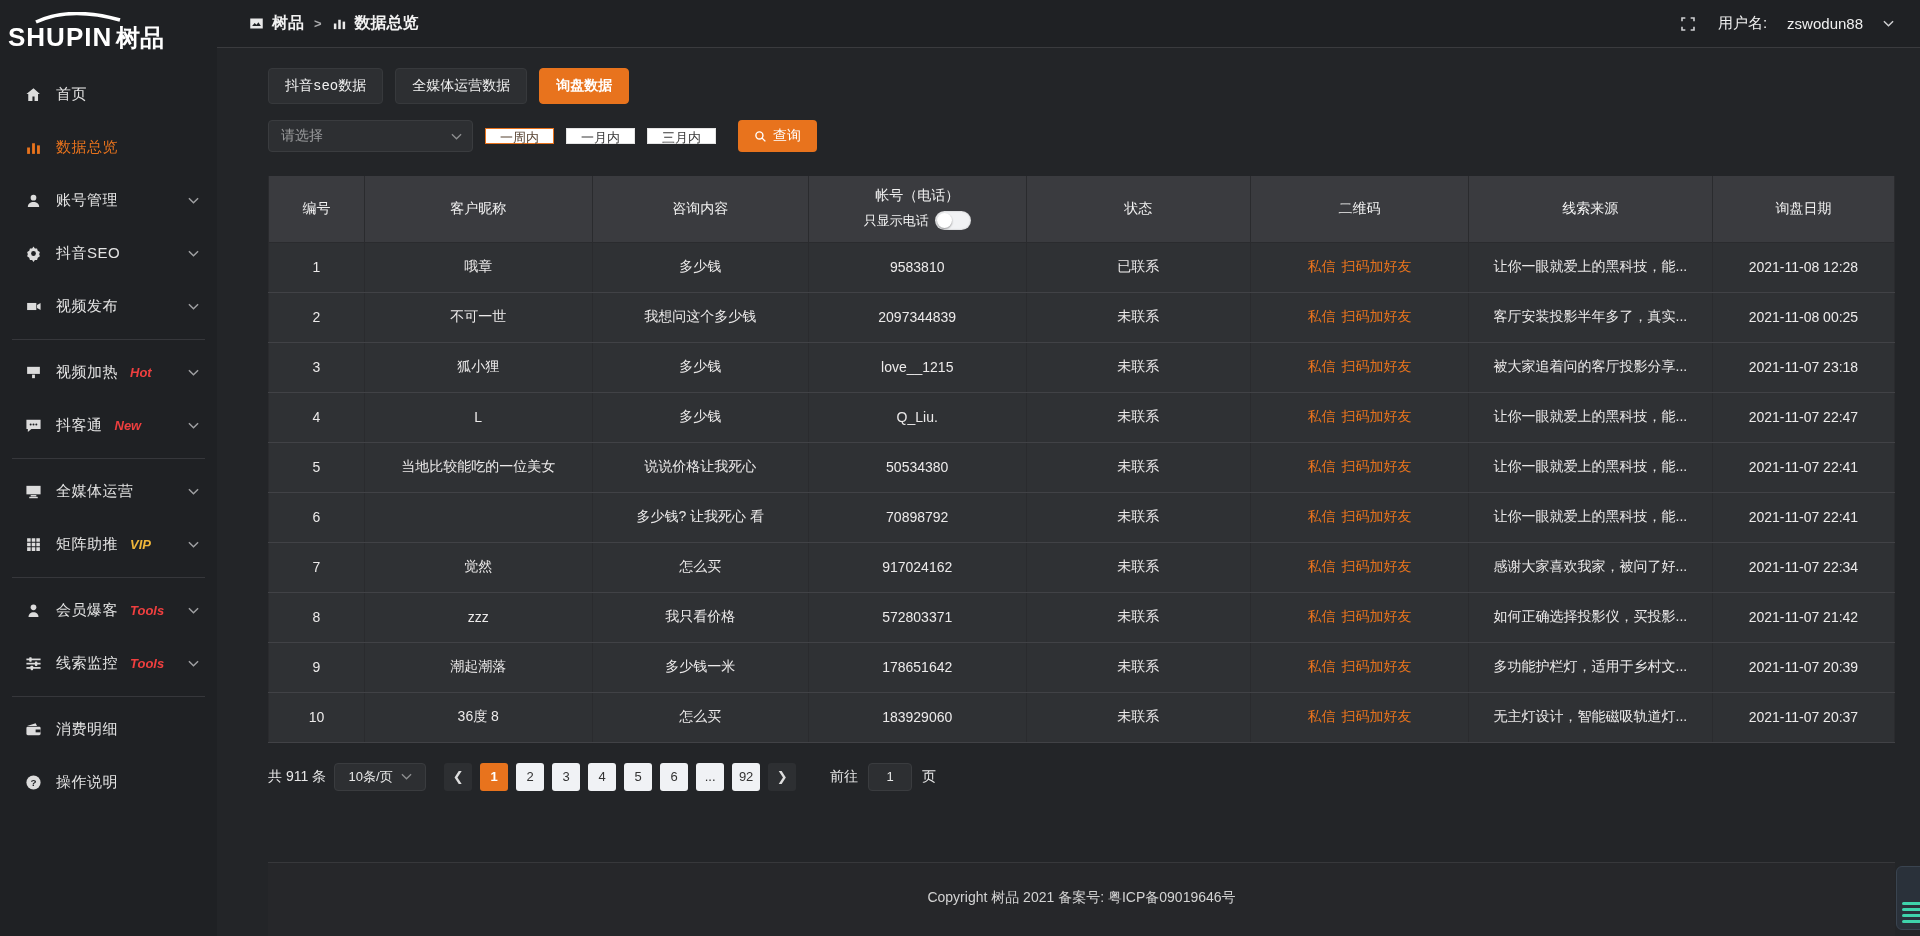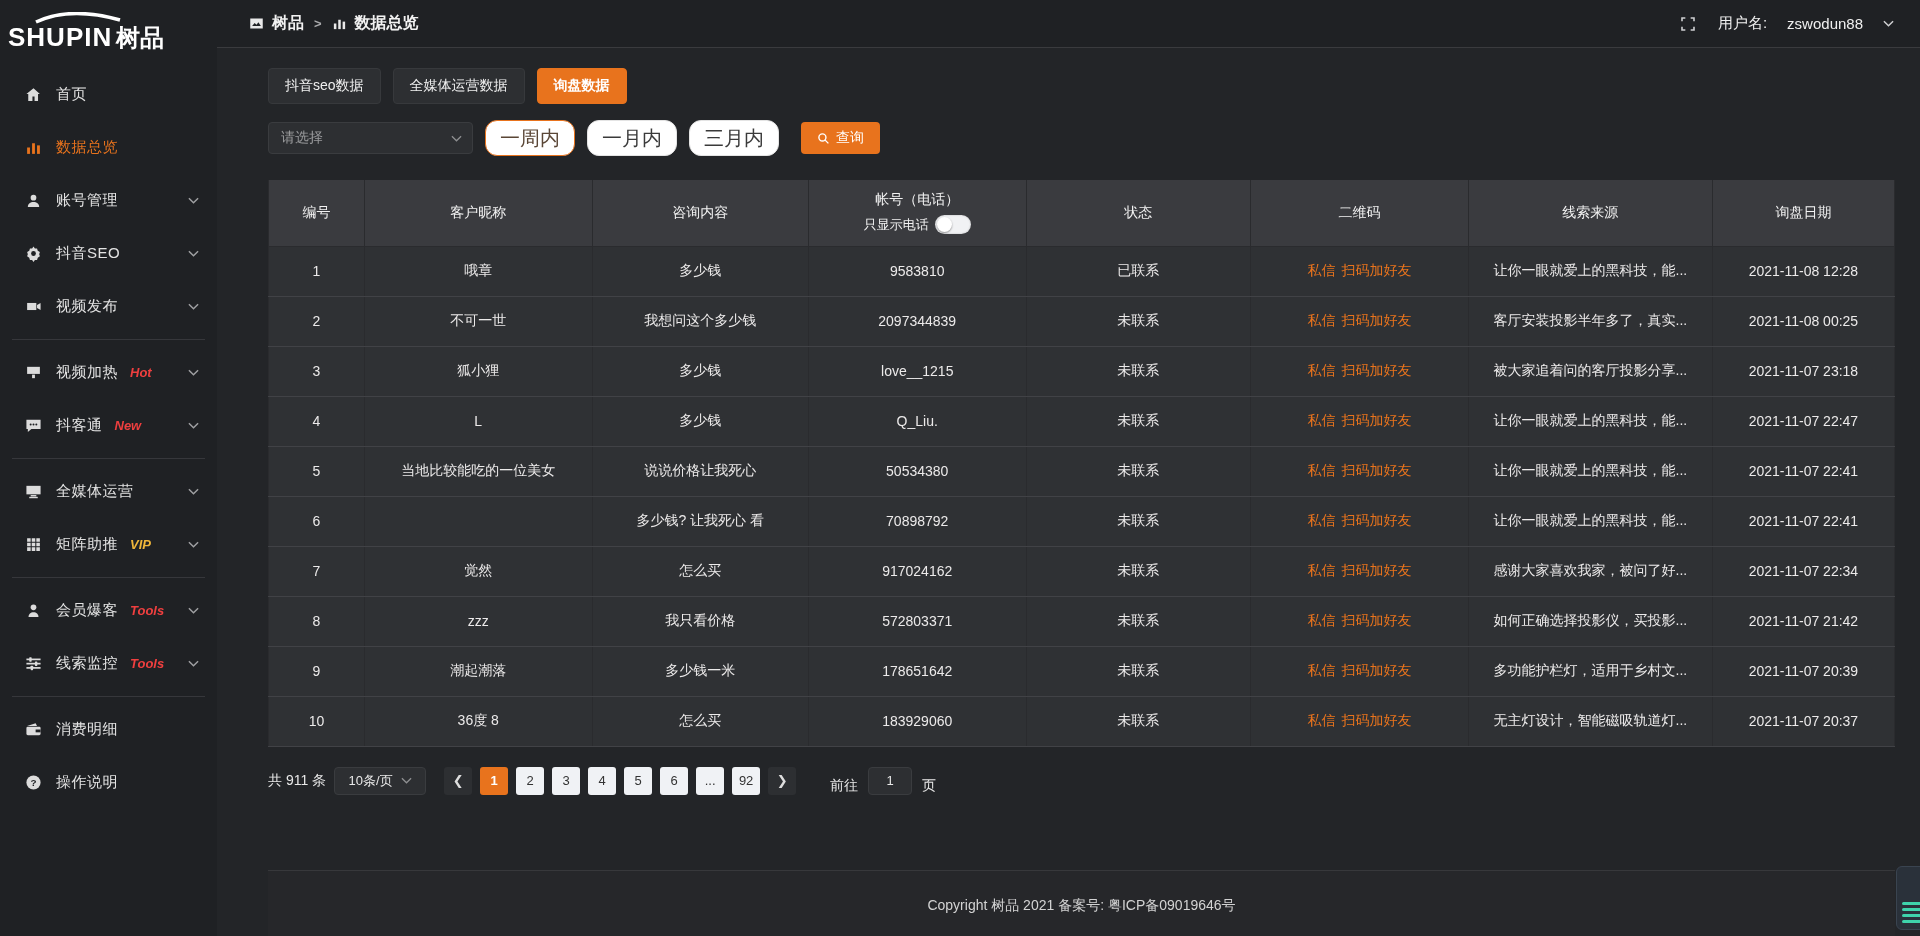--- a/index.html
+++ b/index.html
@@ -36,29 +36,29 @@
   .topbar-right { margin-left:auto; display:flex; align-items:center; gap:22px; }
   .fsicon { color:#cfd0d2; display:flex; cursor:pointer; }
   .fsicon svg { width:16px; height:16px; }
   .userbox { display:flex; align-items:center; gap:20px; font-size:15px; color:#f0f0f0; cursor:pointer; }
   .userbox .chev { color:#cfd0d2; display:flex; }
 
   
   .content { flex:1; padding:20px 25px 0 51px; display:flex; flex-direction:column; }
   .tabs { display:flex; gap:12px; }
   .tabbtn { background:#2d2f32; color:#f0f0f0; font-size:14px; padding:8px 16px; border-radius:4px;
-    border:1px solid #37393c; cursor:pointer; }
+    border:1px solid #37393c; cursor:pointer;font-family:Liberation Mono, monospace; }
   .tabbtn.active { background:#e8731d; border-color:#e8731d; color:#fff; font-weight:bold; }
 
   .filters { display:flex; align-items:center; margin-top:16px; gap:12px; }
   .selectbox { width:205px; height:32px; background:#2d2f32; border:1px solid #3a3c3f; border-radius:4px;
     display:flex; align-items:center; padding:0 10px 0 12px; color:#9a9b9d; cursor:pointer; }
   .selectbox .chev { margin-left:auto; color:#8e8f91; display:flex; }
-  .rangebtn { height:36px; padding:0 14px; background:#fff; color:#3a3a3a; font-size:20px;
-    border:1px solid #e4e4e4; border-radius:12px; cursor:pointer; }
+  .rangebtn { height:16px; padding:0 14px; background:#fff; color:#3a3a3a; font-size:13px;
+    border:1px solid #e4e4e4; border-radius:0; cursor:pointer; }
   .rangebtn.active { border:1px solid #e8731d; color:#5a4636; }
   .searchbtn { height:32px; margin-left:10px; padding:0 16px; background:#e8731d; border:none; border-radius:4px;
     color:#fff; font-size:14px; display:flex; align-items:center; gap:6px; cursor:pointer; }
   .searchbtn svg { width:13px; height:13px; }
 
   
   table.data { width:100%; margin-top:24px; border-collapse:collapse; table-layout:fixed; font-size:14px; }
   table.data th { background:#3a3b3f; color:#f2f2f2; font-weight:normal; height:66px; padding:4px 10px;
     border:1px solid #2a2b2e; border-top:none; text-align:center; }
   table.data td { background:#2f3134; height:50px; padding:4px 10px; border:1px solid #414246;
@@ -79,26 +79,26 @@
   .pager { display:flex; align-items:center; margin-top:20px; gap:8px; font-size:14px; }
   .pg-total { color:#e8e8e8; margin-right:0; }
   .pg-select { width:92px; height:28px; background:#2d2f32; border:1px solid #3a3c3f; border-radius:4px;
     display:flex; align-items:center; justify-content:center; gap:8px; color:#e8e8e8; font-size:13px; cursor:pointer; }
   .pg-select .chev { color:#8e8f91; display:flex; }
   .pg-btn { min-width:28px; height:28px; border-radius:3px; background:#f0f2f5; color:#333;
     display:flex; align-items:center; justify-content:center; font-size:13px; cursor:pointer; padding:0 4px; }
   .pg-btn.dark { background:#2d2f32; color:#dedede; }
   .pg-btn.active { background:#e8731d; color:#fff; font-weight:bold; }
   .pg-arrow { margin-left:10px; }
-  .pg-goto { display:flex; align-items:flex-end; gap:10px; margin-left:26px; color:#e8e8e8; }
+  .pg-goto { display:flex; align-items:center; gap:10px; margin-left:26px; color:#e8e8e8; }
   .pg-input { width:44px; height:28px; background:#2d2f32; border:1px solid #3a3c3f; border-radius:4px;
     color:#e8e8e8; text-align:center; font-size:13px; }
 
   
-  .footer { margin-top:auto; height:66px; background:#26272a; border-top:1px solid #37383b;
+  .footer { margin-top:auto; height:74px; background:#26272a; border-top:1px solid #37383b;
     display:flex; justify-content:center; padding-top:26px; color:#d3d3d3; font-size:14px; }
 
   
   .floatwidget { position:fixed; right:-16px; bottom:6px; width:40px; height:64px; background:#2a313a;
     border:1px solid #3a4450; border-radius:6px; padding:6px 5px; display:flex; flex-direction:column;
     justify-content:flex-end; gap:3px; }
   .floatwidget i { display:block; height:3px; background:#3fd3ab; border-radius:2px; }
 </style>
 </head>
 <body>

